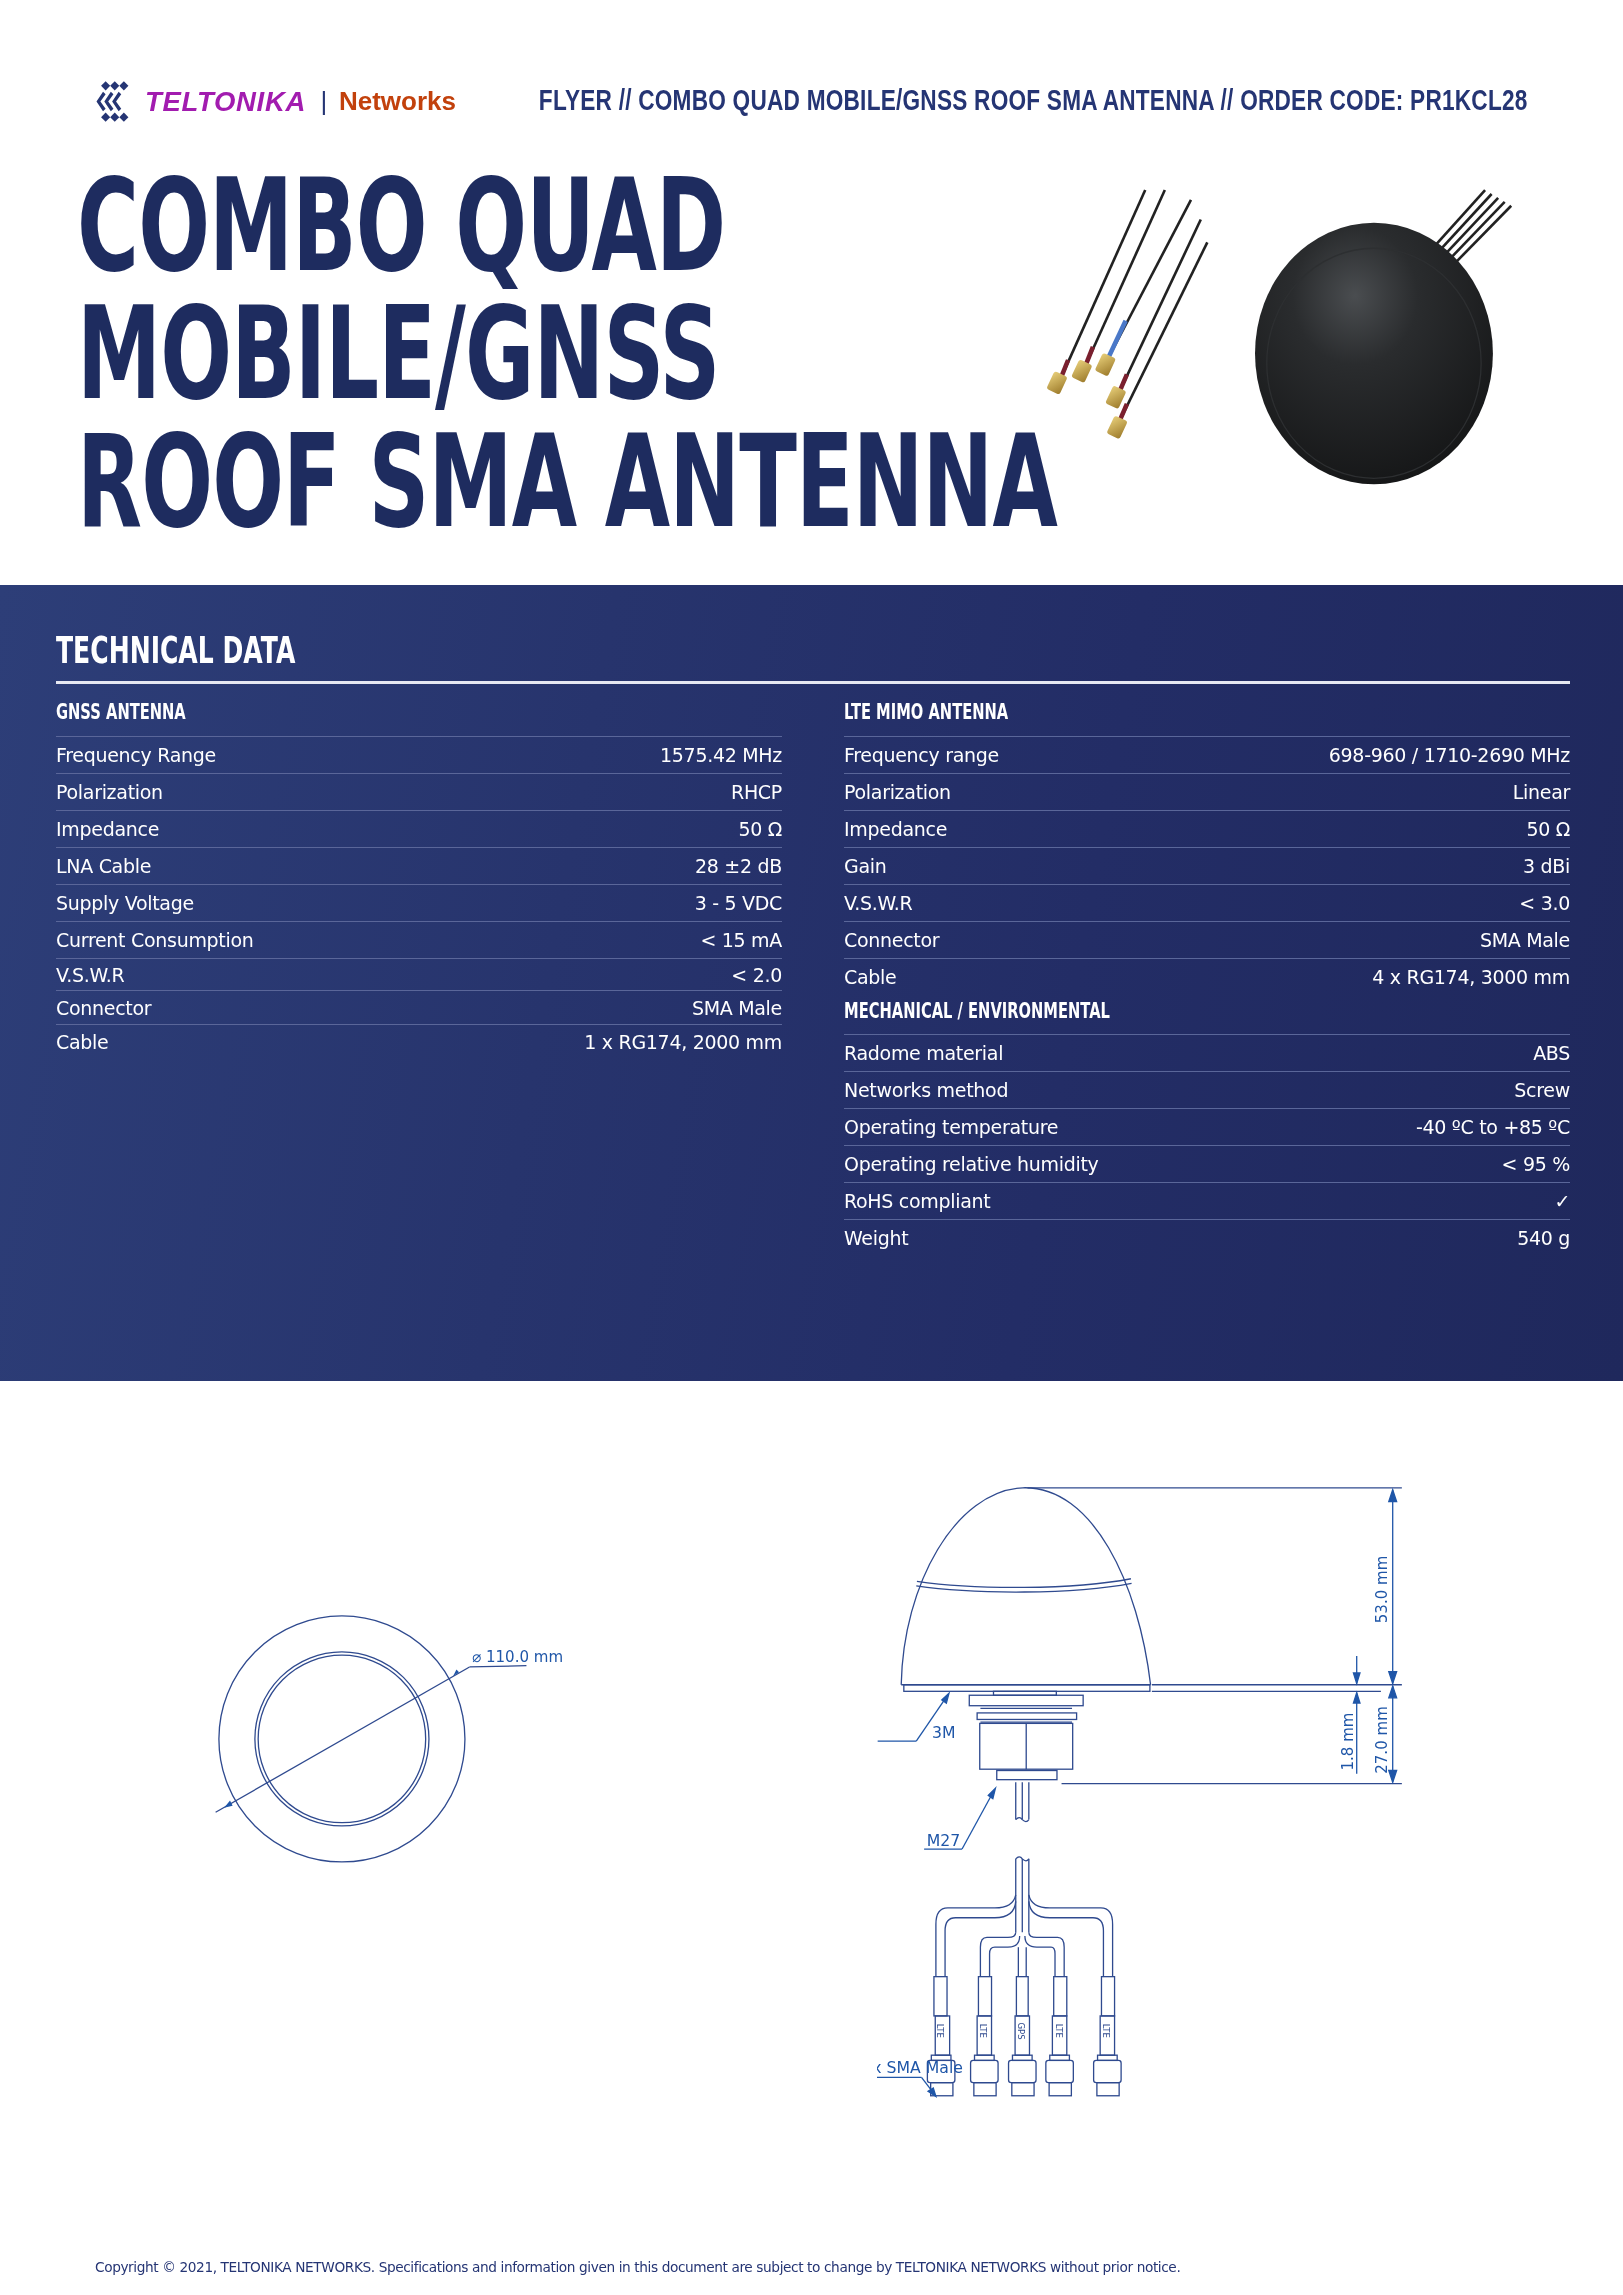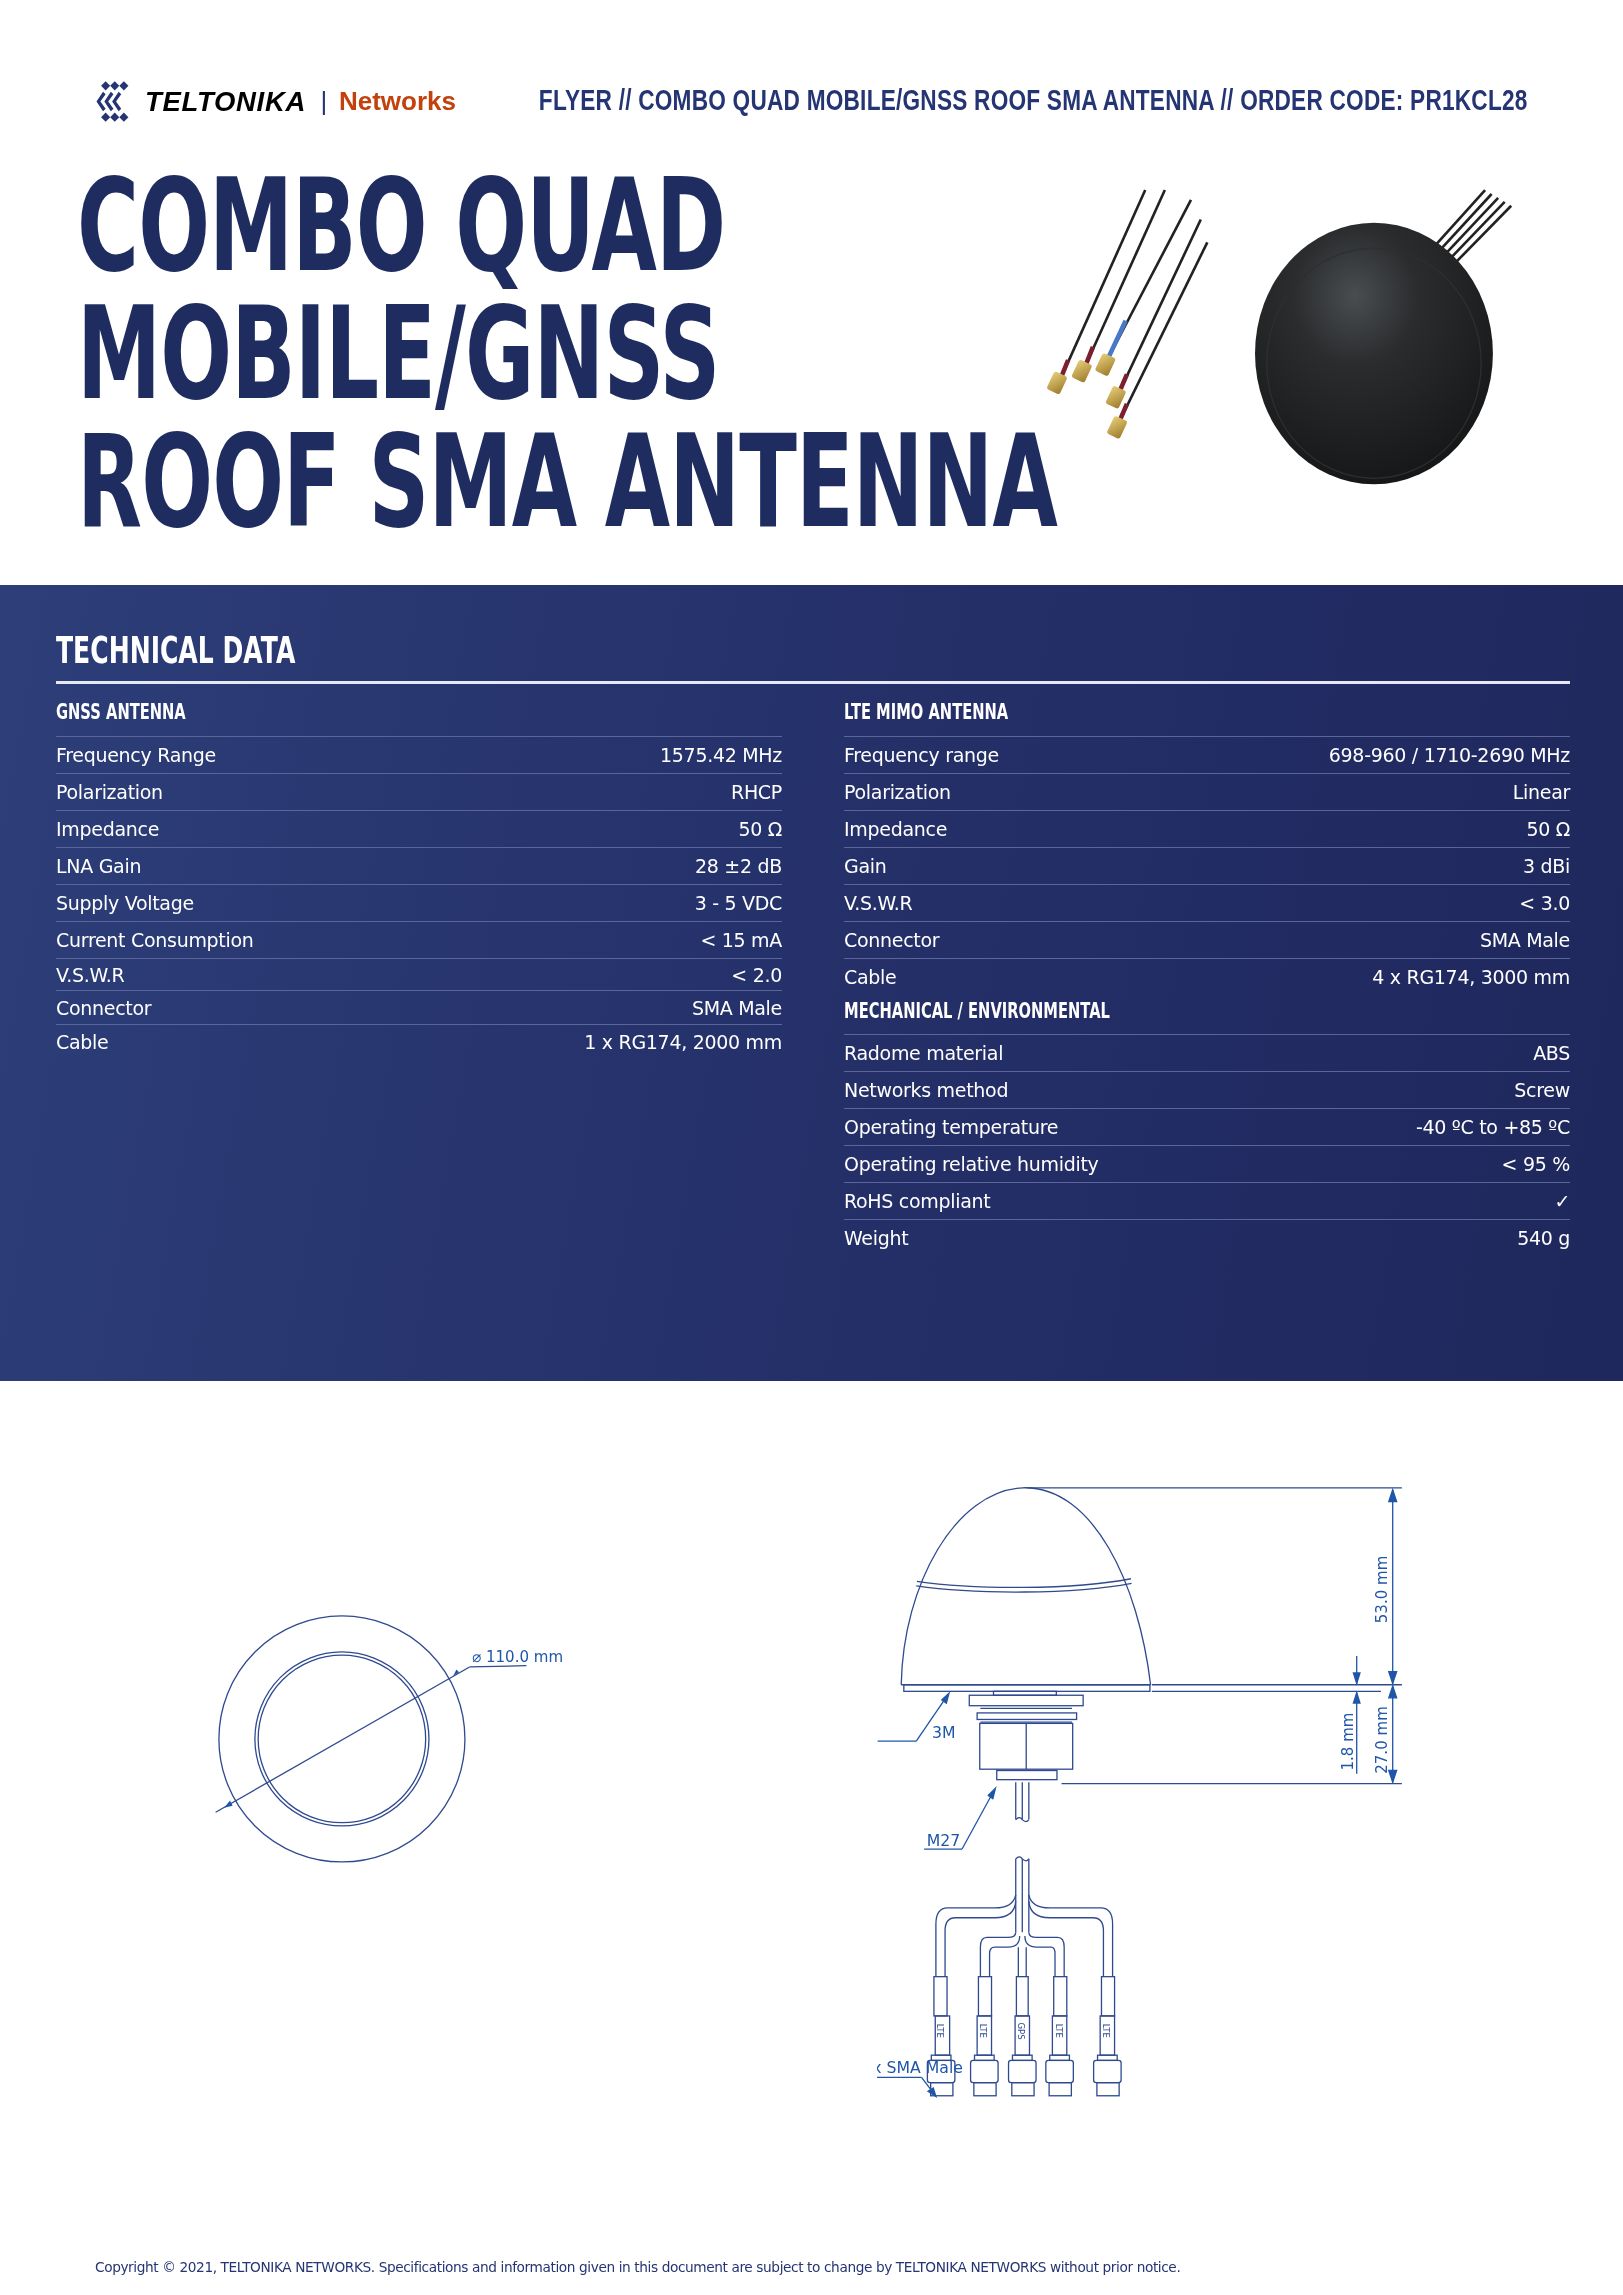--- a/index.html
+++ b/index.html
@@ -4,21 +4,21 @@
 <style>
   html, body { margin:0; padding:0; background:#ffffff; }
   body { width:1623px; height:2295px; position:relative; overflow:hidden;
          font-family:"Liberation Sans", sans-serif; color:#1f2d5f; }
   .abs { position:absolute; }
 
   
   .logo { left:95px; top:80px; height:43px; display:flex; align-items:center; }
   .logo svg { display:block; }
   .logo-brand { font-family:"Liberation Sans", sans-serif; font-weight:bold; font-style:italic;
-                font-size:27.5px; color:#000000; letter-spacing:0.7px; margin-left:3.9px; }
+                font-size:27.5px; color:#a21caf; letter-spacing:0.7px; margin-left:3.9px; }
   .logo-sep { font-size:26px; color:#253574; margin:0 11.8px 0 14.4px; }
   .logo-net { font-family:"Liberation Sans", sans-serif; font-weight:bold; font-size:26px; color:#c2410c; }
   .doc-header { right:95px; top:84px; font-family:"Liberation Sans Narrow","Liberation Sans", sans-serif;
                 font-weight:bold; font-size:29px; color:#253574; transform:scaleX(0.78); transform-origin:right center;
                 white-space:nowrap; letter-spacing:0.3px; }
 
   .title { left:77px; top:162px; font-family:"DejaVu Sans", sans-serif; font-weight:bold; color:#1e2c5f;
            font-size:128px; line-height:128px; letter-spacing:-1.3px; transform:scaleX(0.66); transform-origin:left top; white-space:nowrap; }
   .title div { height:128px; }
 
@@ -136,21 +136,21 @@
     </div>
   <div class="row">
       <span>Polarization</span>
       <span>RHCP</span>
     </div>
   <div class="row">
       <span>Impedance</span>
       <span>50 Ω</span>
     </div>
   <div class="row">
-      <span>LNA Gain</span>
+      <span>LNA Cable</span>
       <span>28 ±2 dB</span>
     </div>
   <div class="row">
       <span>Supply Voltage</span>
       <span>3 - 5 VDC</span>
     </div>
   <div class="row">
       <span>Current Consumption</span>
       <span>&lt; 15 mA</span>
     </div>

